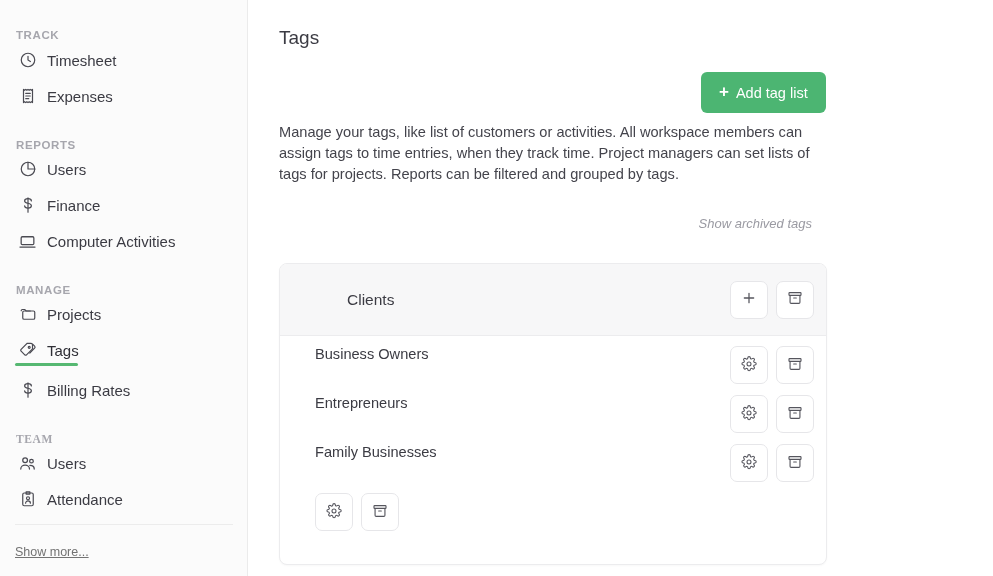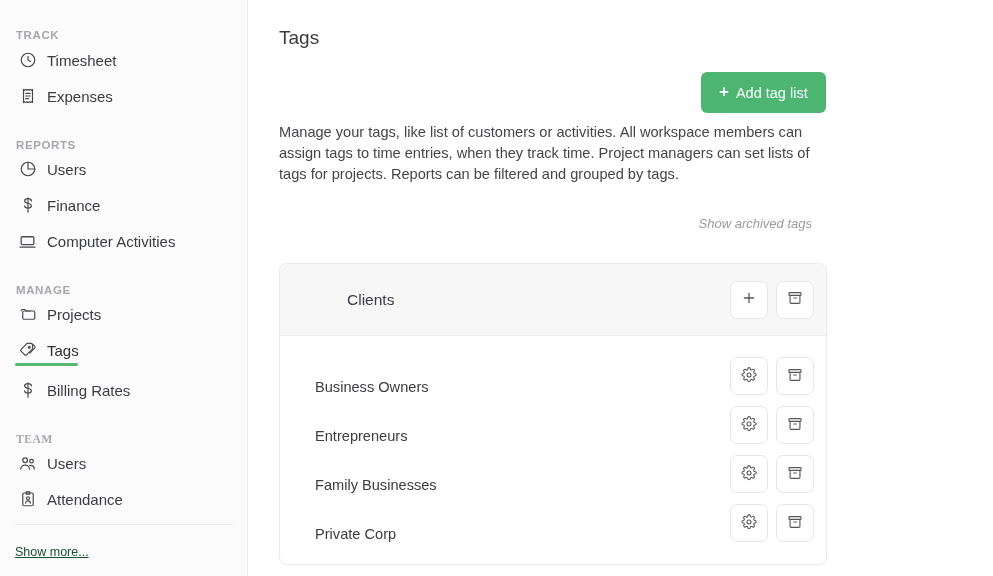--- a/index.html
+++ b/index.html
@@ -74,21 +74,21 @@
     top: 524px;
     width: 218px;
     height: 1px;
     background: #ececec;
   }
   .show-more {
     position: absolute;
     left: 15px;
     top: 545px;
     font-size: 12.5px;
-    color: #14532d;
+    color: #737373;
     text-decoration: underline;
     cursor: pointer;
   }
 
   
   .main {
     flex: 1 1 auto;
     height: 576px;
     position: relative;
     background: #ffffff;
@@ -166,21 +166,21 @@
     border-radius: 7px;
     display: flex; align-items: center; justify-content: center;
     cursor: pointer;
     color: #56565e;
     padding: 0;
   }
   .card-body { padding: 10px 0 22px 0; }
   .tag-row {
     height: 49px;
     display: flex;
-    align-items: flex-end;
+    align-items: flex-start;
     padding: 0 12px 0 35px;
   }
   .tag-name { flex: 1 1 auto; font-size: 14.6px; color: #3b3b43; }
 </style>
 </head>
 <body>
 
 <div class="app">
 
   <nav class="sidebar">
@@ -404,21 +404,20 @@
                   <rect x="3" y="4" width="18" height="4" rx="1"></rect>
                   <path d="M4.6 8.3v10.1c0 .9.7 1.6 1.6 1.6h11.6c.9 0 1.6-.7 1.6-1.6V8.3"></path>
                   <path d="M10 12h4" stroke-linecap="round"></path>
                 </svg>
               </span>
             </button>
           </div>
         </div>
 
         <div class="tag-row">
-          <span class="tag-name">Private Corp</span>
           <div class="btn-group">
             <button class="icon-btn">
               <span>
                 <svg width="16" height="16" viewBox="0 0 24 24" fill="none" stroke="currentColor" stroke-width="1.6">
                   <circle cx="12" cy="12" r="3"></circle>
                   <path d="M19.2 14.4a1.6 1.6 0 0 0 .3 1.8l.1.1a1.9 1.9 0 1 1-2.7 2.7l-.1-.1a1.6 1.6 0 0 0-1.8-.3 1.6 1.6 0 0 0-1 1.5v.2a1.9 1.9 0 1 1-3.8 0v-.1a1.6 1.6 0 0 0-1-1.5 1.6 1.6 0 0 0-1.8.3l-.1.1a1.9 1.9 0 1 1-2.7-2.7l.1-.1a1.6 1.6 0 0 0 .3-1.8 1.6 1.6 0 0 0-1.5-1h-.2a1.9 1.9 0 1 1 0-3.8h.1a1.6 1.6 0 0 0 1.5-1 1.6 1.6 0 0 0-.3-1.8l-.1-.1a1.9 1.9 0 1 1 2.7-2.7l.1.1a1.6 1.6 0 0 0 1.8.3h.1a1.6 1.6 0 0 0 1-1.5v-.2a1.9 1.9 0 1 1 3.8 0v.1a1.6 1.6 0 0 0 1 1.5 1.6 1.6 0 0 0 1.8-.3l.1-.1a1.9 1.9 0 1 1 2.7 2.7l-.1.1a1.6 1.6 0 0 0-.3 1.8v.1a1.6 1.6 0 0 0 1.5 1h.2a1.9 1.9 0 1 1 0 3.8h-.1a1.6 1.6 0 0 0-1.5 1z"></path>
                 </svg>
               </span>
             </button>
             <button class="icon-btn">

